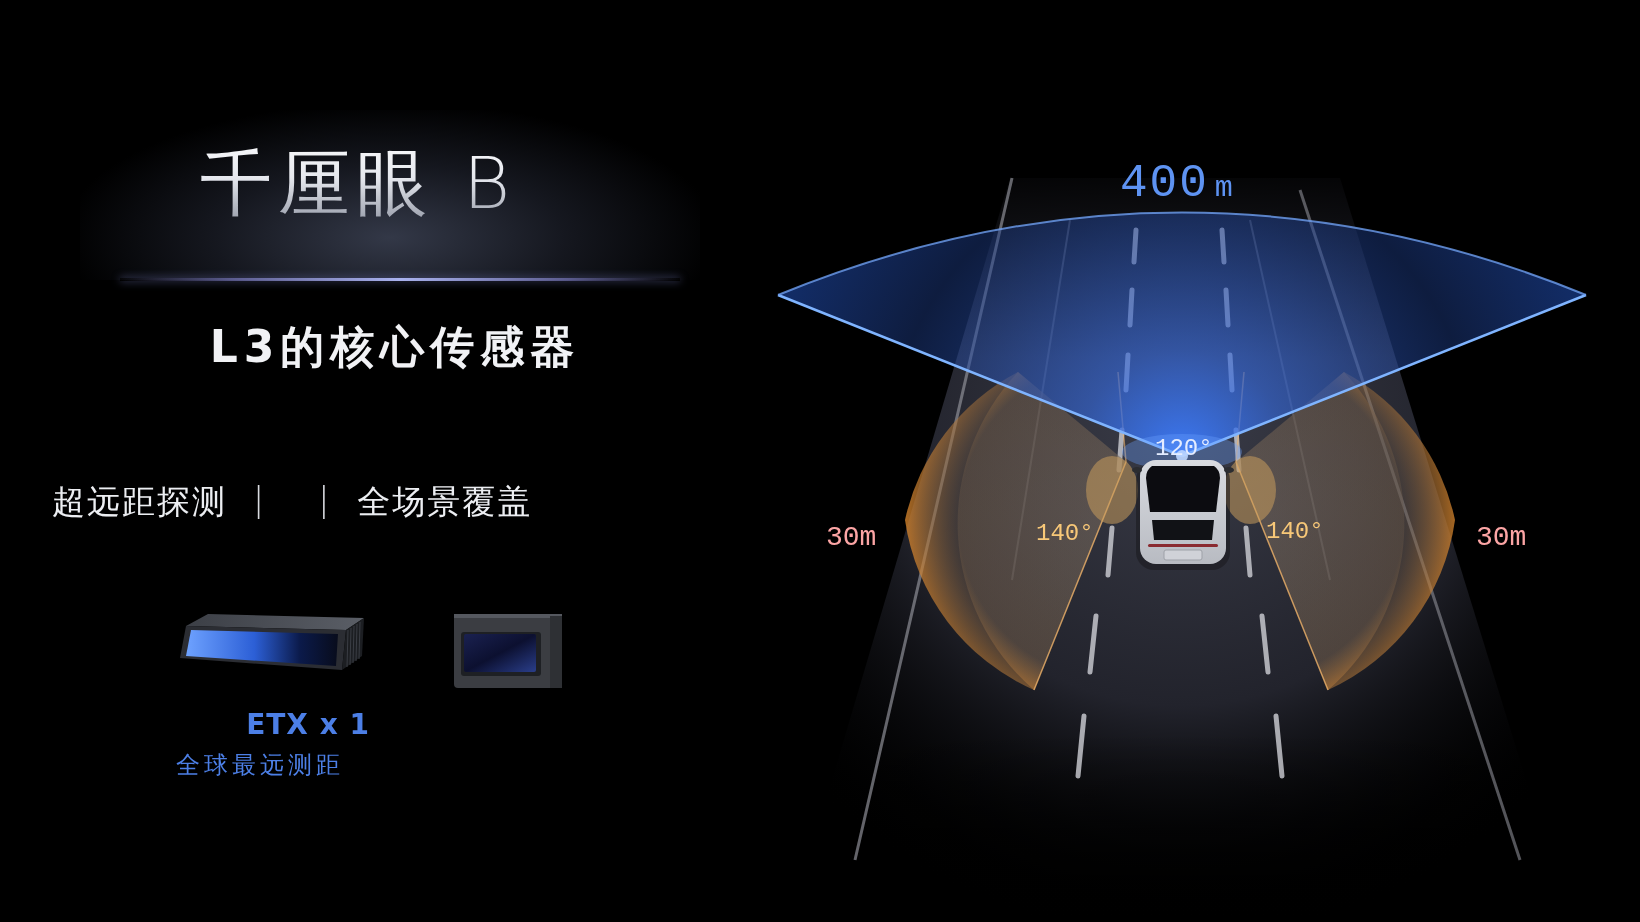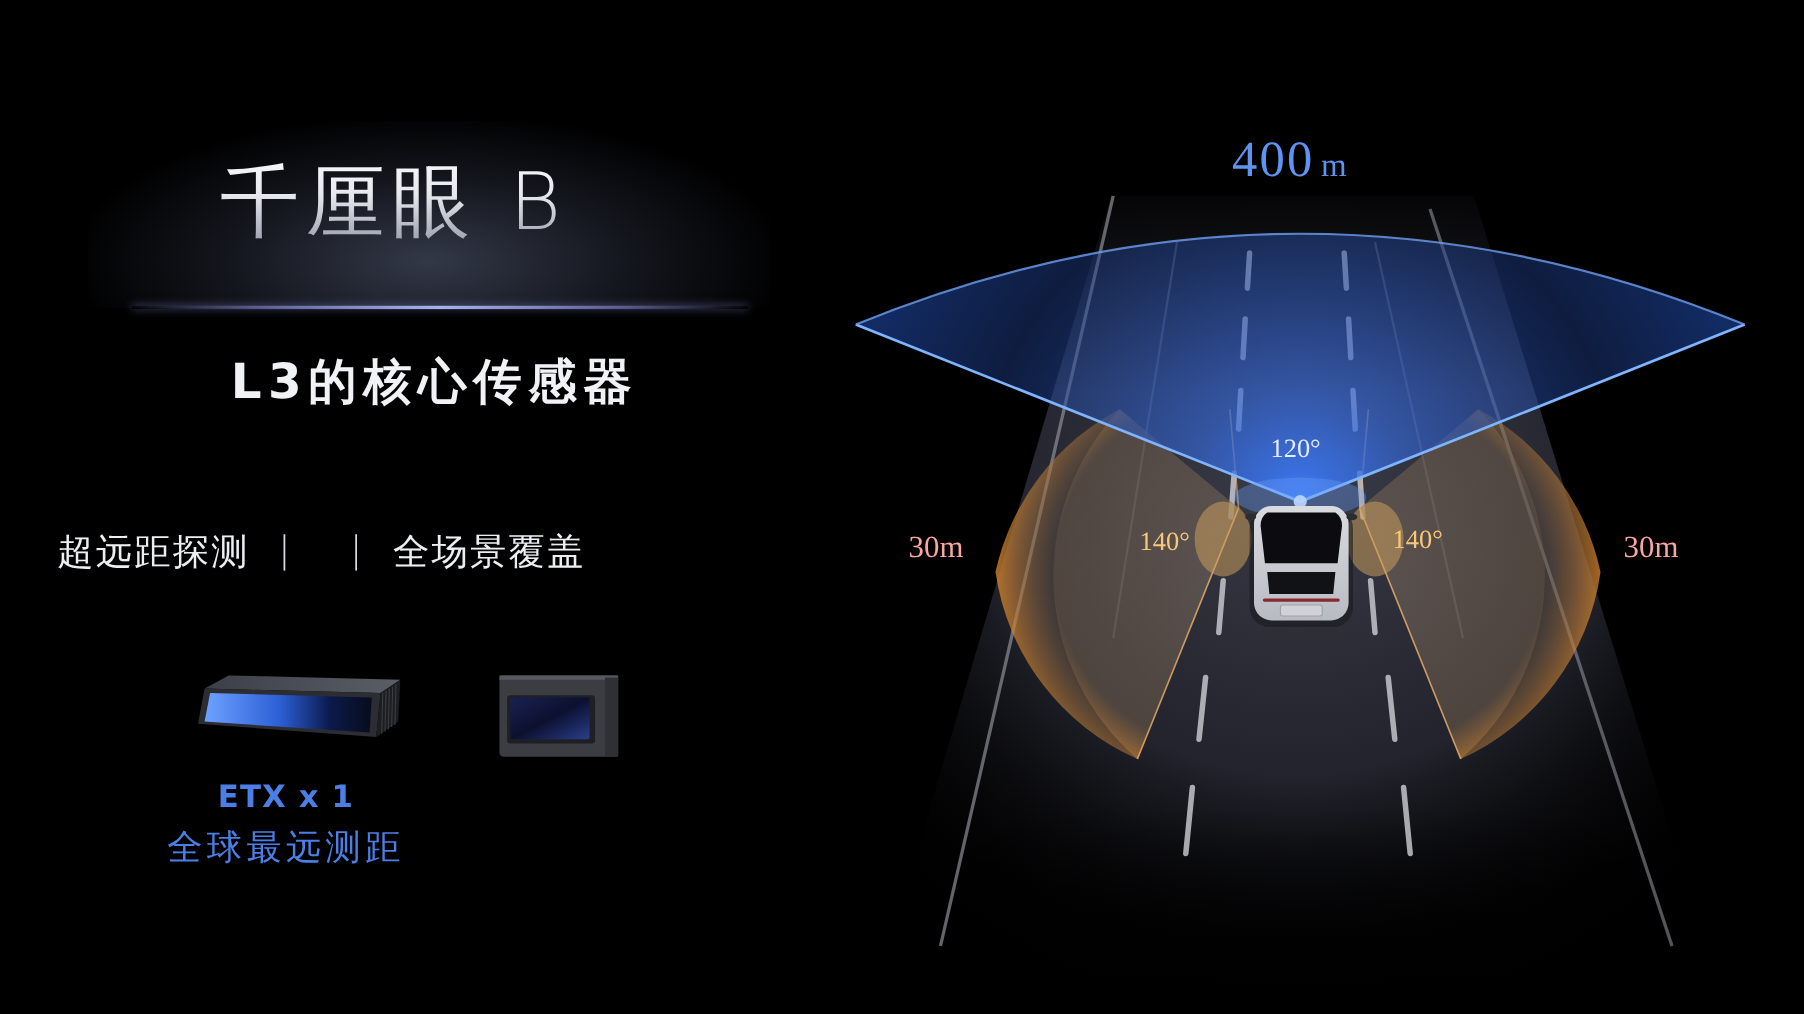--- a/index.html
+++ b/index.html
@@ -28,27 +28,27 @@
     font-size: 44px; font-weight: 700; letter-spacing: 6px; color: #f1f2f5;
   }
   .features {
     left: 52px; top: 480px; font-size: 33px; color: #eceef2; letter-spacing: 2px;
     display: flex; align-items: flex-start; gap: 0;
   }
   .features .sep { margin: 0 26px; color: #d9dbe0; font-weight: 300; }
 
   .sensor { text-align: center; }
   .sensor .name { font-size: 28px; font-weight: 700; letter-spacing: 1px; }
-  .sensor .desc { font-size: 32px; letter-spacing: 4px; margin-top: 8px; }
+  .sensor .desc { font-size: 24px; letter-spacing: 4px; margin-top: 8px; }
 
   
   .etx-dev { left: 178px; top: 612px; width: 186px; height: 62px; }
   
   .ftx-dev { left: 452px; top: 612px; width: 113px; height: 78px; }
-  .label { font-family: Liberation Serif, serif; }
+  .label { font-family: Liberation Mono, monospace; margin-top: 40px; }
   .range-400 { left: 1120px; top: 118px; color: #5e93f2; font-size: 46px; font-weight: 500; letter-spacing: 2px; }
   .range-400 .unit { font-size: 30px; margin-left: 6px; }
   .deg { font-size: 24px; text-align: center; }
   .deg-blue { left: 1155px; top: 395px; color: #e4ecff; }
   .deg-left { left: 1036px; top: 480px; color: #f8c878; }
   .deg-right { left: 1266px; top: 478px; color: #f8c878; }
   .orange-range { font-size: 28px; color: #fca5a5; }
   .r-left { left: 826px; top: 482px; }
   .r-right { left: 1476px; top: 482px; }
 </style>
@@ -102,21 +102,21 @@
     </linearGradient>
   </defs>
   <rect x="2" y="2" width="108" height="74" rx="4" fill="#3b3d42"></rect>
   <rect x="2" y="2" width="108" height="4" fill="#55585f"></rect>
   <rect x="98" y="4" width="12" height="72" fill="#2e3034"></rect>
   <rect x="9" y="20" width="80" height="44" rx="3" fill="#1e2024"></rect>
   <rect x="12" y="22" width="72" height="38" rx="2" fill="url(#ftxWin)"></rect>
 </svg>
 
 <div class="abs sensor" style="left:150px; top:708px; width:220px;">
-  <div class="name" style="color:#4c7fe6;">ETX x 1</div>
+  <div class="name" style="color:#4c7fe6;text-align:right;">ETX x 1</div>
   <div class="desc" style="color:#4c7fe6;">全球最远测距</div>
 </div>
 <div class="abs sensor" style="left:400px; top:708px; width:210px;">
 </div>
 
 <svg class="abs" style="left:0; top:0;" width="1640" height="922" viewBox="0 0 1640 922">
   <defs>
     <radialGradient id="roadGlow" cx="1180" cy="420" r="520" gradientUnits="userSpaceOnUse">
       <stop offset="0" stop-color="#3a3c48"></stop>
         <stop offset="0.55" stop-color="#22232c"></stop>

